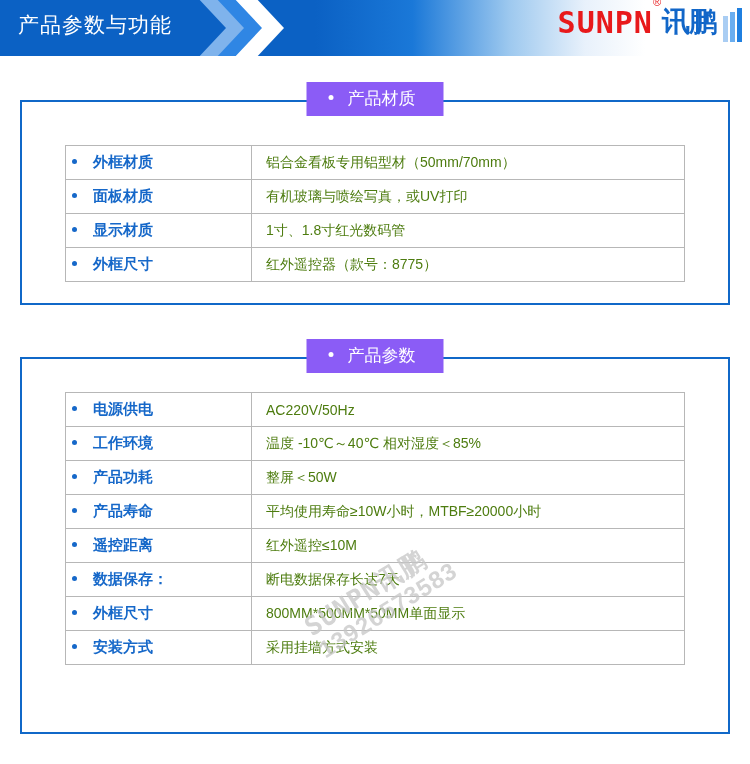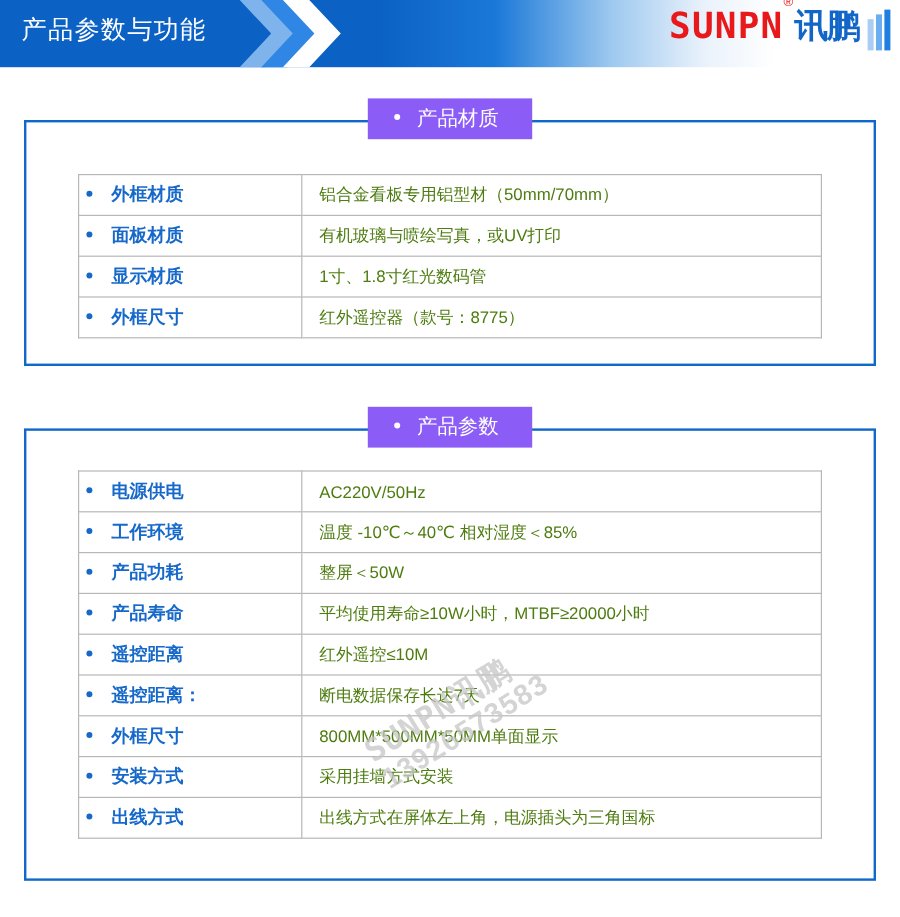--- a/index.html
+++ b/index.html
@@ -266,34 +266,30 @@
     </tr>
     <tr>
       <td class="cell-label"><span class="row-dot"></span><span>产品寿命</span></td>
       <td class="cell-value">平均使用寿命≥10W小时，MTBF≥20000小时</td>
     </tr>
     <tr>
       <td class="cell-label"><span class="row-dot"></span><span>遥控距离</span></td>
       <td class="cell-value">红外遥控≤10M</td>
     </tr>
     <tr>
-      <td class="cell-label"><span class="row-dot"></span><span>遥控距离：</span></td>
+      <td class="cell-label"><span class="row-dot"></span><span>数据保存：</span></td>
       <td class="cell-value">断电数据保存长达7天</td>
     </tr>
     <tr>
       <td class="cell-label"><span class="row-dot"></span><span>外框尺寸</span></td>
       <td class="cell-value">800MM*500MM*50MM单面显示</td>
     </tr>
     <tr>
       <td class="cell-label"><span class="row-dot"></span><span>安装方式</span></td>
       <td class="cell-value">采用挂墙方式安装</td>
-    </tr>
-    <tr>
-      <td class="cell-label"><span class="row-dot"></span><span>出线方式</span></td>
-      <td class="cell-value">出线方式在屏体左上角，电源插头为三角国标</td>
     </tr>
   </tbody>
 </table>
 
 <div class="watermark">
   <div class="wm-line1">SUNPN讯鹏</div>
   <div class="wm-line2">13926573583</div>
 </div>
 
 </body></html>

